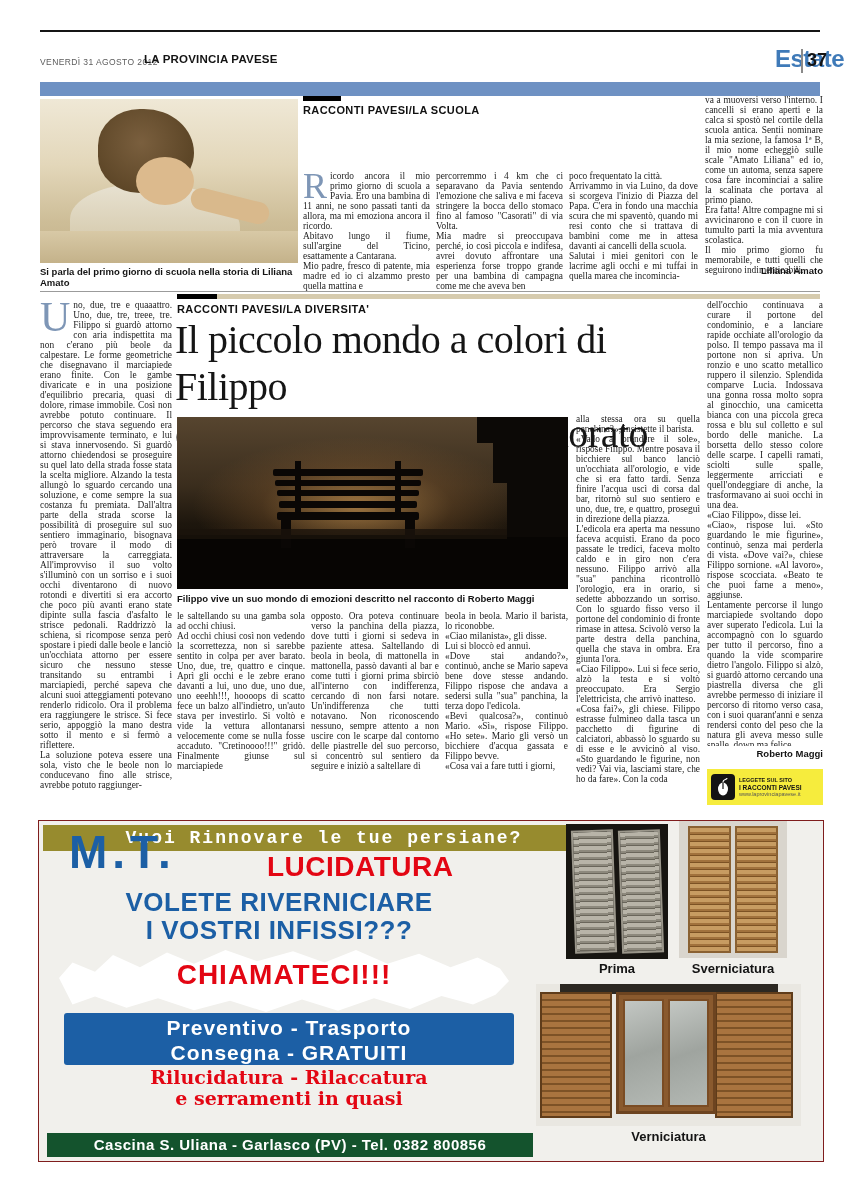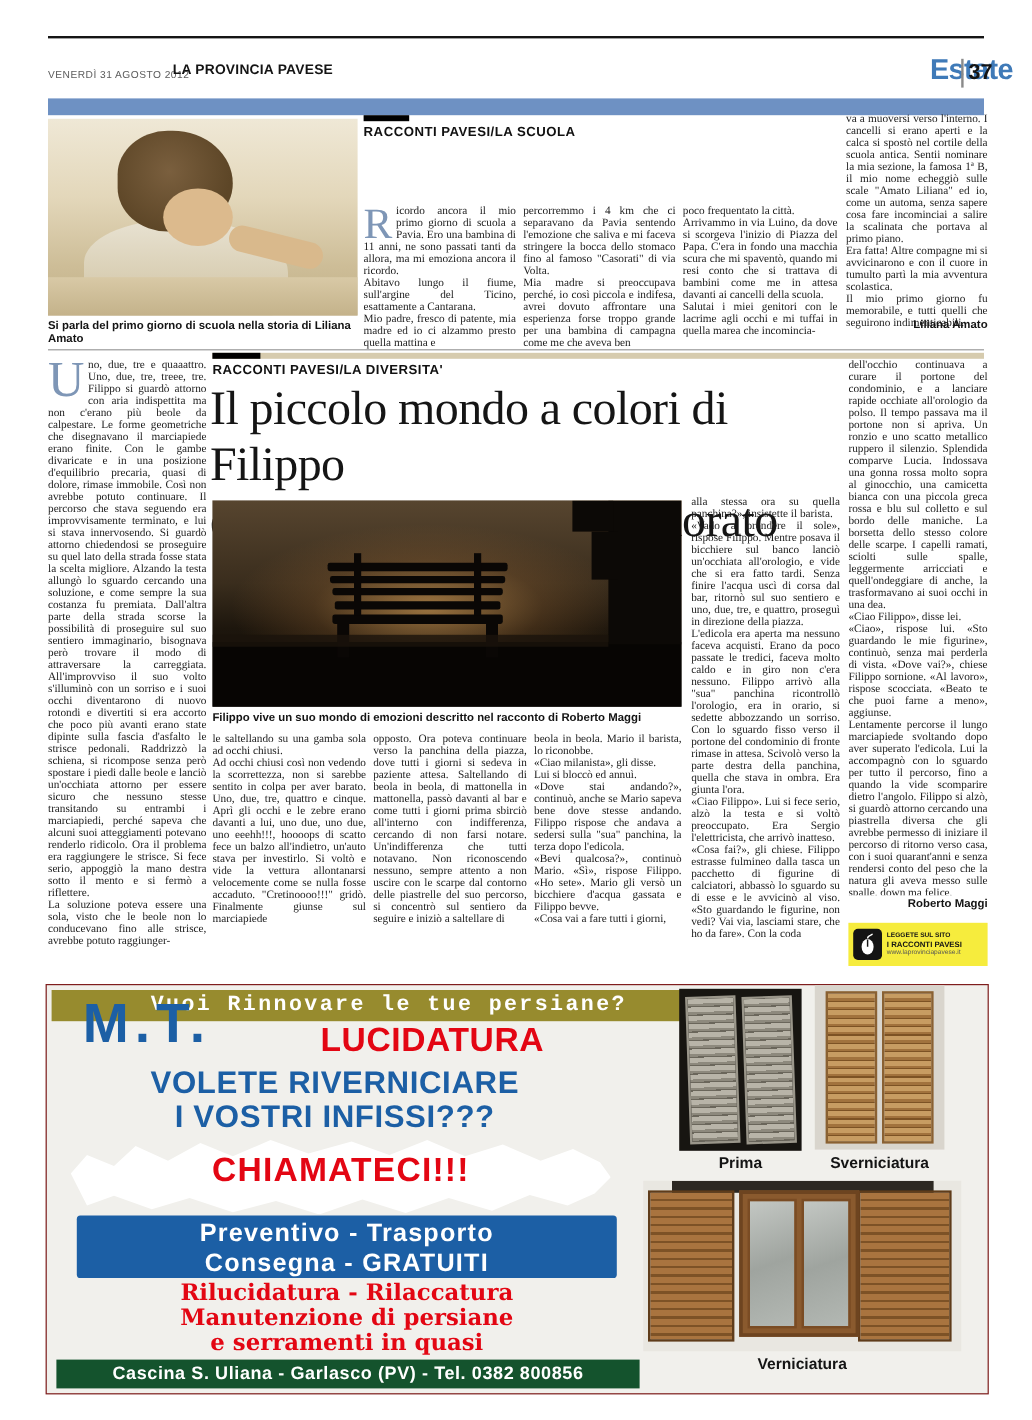--- a/index.html
+++ b/index.html
@@ -232,21 +232,20 @@
     <div class="abs ad-q" style="top:66px;">VOLETE RIVERNICIARE</div>
     <div class="abs ad-q" style="top:94px;">I VOSTRI INFISSI???</div>
     <div class="abs ad-burst"></div>
     <div class="abs ad-call">CHIAMATECI!!!</div>
     <div class="abs ad-bluebox">
       <div>Preventivo - Trasporto</div>
       <div>Consegna - GRATUITI</div>
     </div>
     <div class="abs ad-red">
       <div>Rilucidatura - Rilaccatura</div>
-      <div>Manutenzione di persiane</div>
       <div>e serramenti in quasi</div>
     </div>
     <div class="abs ad-address">Cascina S. Uliana - Garlasco (PV) - Tel. 0382 800856</div>
 
     <div class="abs photo-prima">
       <div class="panel"></div>
       <div class="panel"></div>
     </div>
     <div class="abs ad-label" style="left:527px; top:140px; width:102px;">Prima</div>
 

